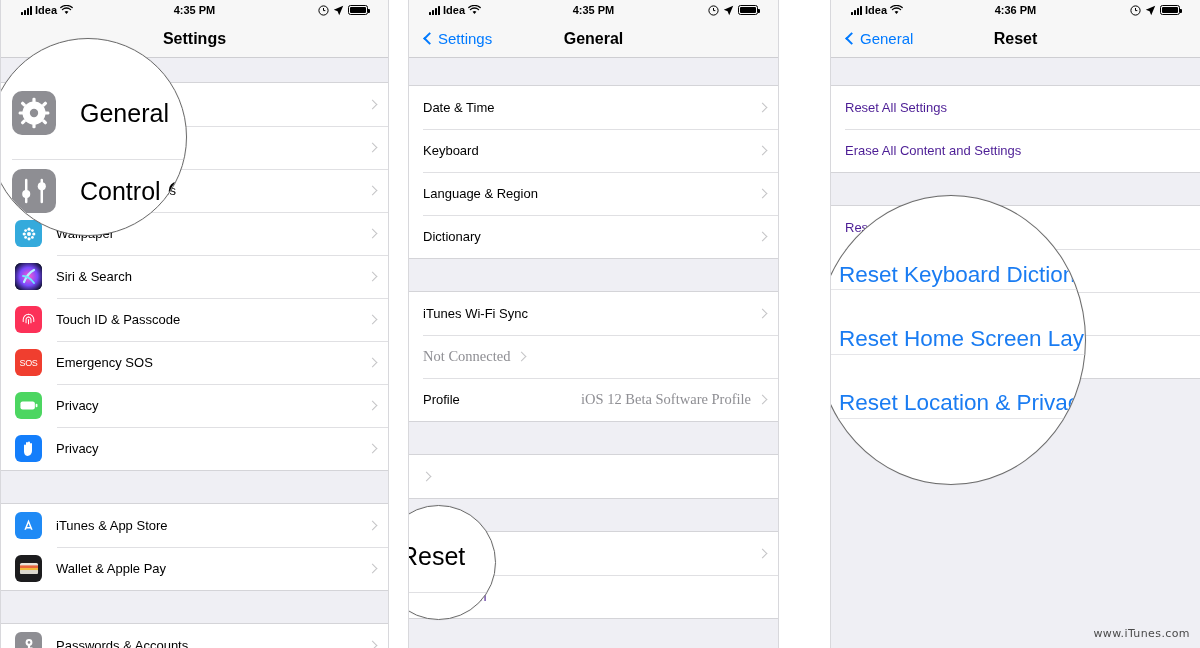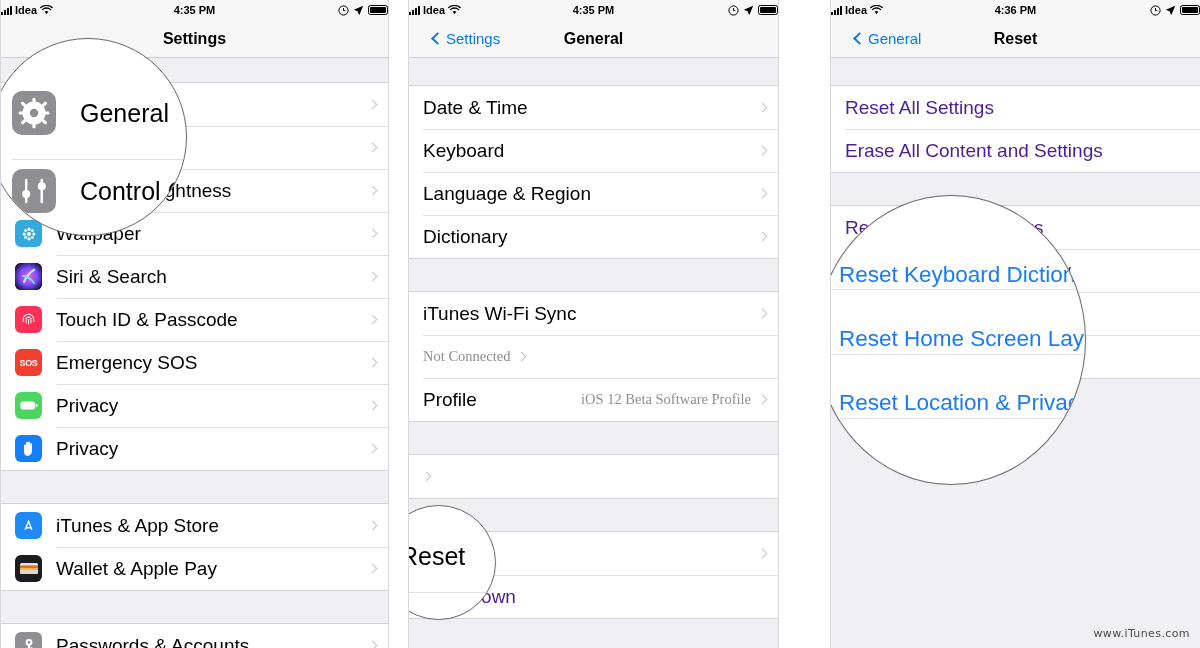--- a/index.html
+++ b/index.html
@@ -20,21 +20,21 @@
     border-right: 1px solid #d8d8dc;
   }
   #panel1 { left: 0px;   width: 389px; }
   #panel2 { left: 408px; width: 371px; }
   #panel3 { left: 830px; width: 370px; border-right: none; }
 
   
   .statusbar {
     height: 20px; background: #f7f7f7;
     display: flex; align-items: center;
-    padding: 0 0; font-size: 11px; font-weight: bold; color: #000;
+    padding: 0 20px; font-size: 11px; font-weight: bold; color: #000;
     position: relative;
   }
   .sb-left { display:flex; align-items:center; gap:3px; }
   .sb-center {
     position:absolute; left:0; right:0; text-align:center;
     font-size: 11px; font-weight: bold; pointer-events:none;
   }
   .sb-right { margin-left:auto; display:flex; align-items:center; gap:4px; z-index:2;}
   .bars { display:flex; align-items:flex-end; gap:1px; height:9px; }
   .bars i { display:block; width:2px; background:#000; border-radius:0.5px; }
@@ -48,21 +48,21 @@
     content:""; position:absolute; right:-3px; top:3px;
     width:2px; height:4px; background:#000; border-radius:0 1px 1px 0;
   }
   .battery span { display:block; height:100%; background:#000; border-radius:1px; }
 
   
   .navbar {
     height: 38px; background: #f7f7f7;
     border-bottom: 1px solid #cecED2;
     display:flex; align-items:center; position: relative;
-    padding: 0 24px;
+    padding: 0 16px;
   }
   .nav-back {
     display:flex; align-items:center; gap:3px;
     color:#007aff; font-size:15px; z-index:2;
   }
   .nav-title {
     position:absolute; left:0; right:0; text-align:center;
     font-size:16px; font-weight:bold; color:#000;
   }
   .chev-left {
@@ -75,34 +75,34 @@
   .group { background:#ffffff; border-top:1px solid #d4d4d8; border-bottom:1px solid #d4d4d8; }
   .row {
     display:flex; align-items:center;
     height:43px; padding-left:14px; padding-right:12px;
     background:#fff; position:relative;
   }
   .row + .row::before {
     content:""; position:absolute; left:56px; right:0; top:0; height:1px; background:#e0e0e3;
   }
   .row.noicon + .row.noicon::before { left:14px; }
-  .row-label { font-size:19px; color:#000; flex:1; white-space:nowrap; }
+  .row-label { font-size:13px; color:#000; flex:1; white-space:nowrap; }
   .row-value { font-size:14.5px; color:#8e8e93; margin-right:8px; white-space:nowrap;font-family:Liberation Serif, serif; }
   .row-link .row-label { color:#4c1d95; }
   .chev-right {
     width:7px; height:7px; border-top:1.8px solid #c4c4c6; border-right:1.8px solid #c4c4c6;
     transform: rotate(45deg); flex:0 0 auto;
   }
 
   
   .appicon {
     width:27px; height:27px; border-radius:6px; margin-right:14px;
     display:flex; align-items:center; justify-content:center;
     flex:0 0 auto; position:relative; overflow:hidden;
-    color:#fff; font-size:11px; font-weight:bold;
+    color:#fff; font-size:11px; font-weight:normal;
   }
   .ic-gear { background:#8e8e93; }
   .ic-ctrl { background:#8e8e93; }
   .ic-display { background:#147efb; }
   .ic-wallpaper { background:#34aadc; }
   .ic-siri { background:#1c1c2e; }
   .ic-touchid { background:#fc3158; }
   .ic-sos { background:#f03e2f; font-size:9px; letter-spacing:-0.3px;}
   .ic-battery { background:#4cd661; }
   .ic-privacy { background:#147efb; }

